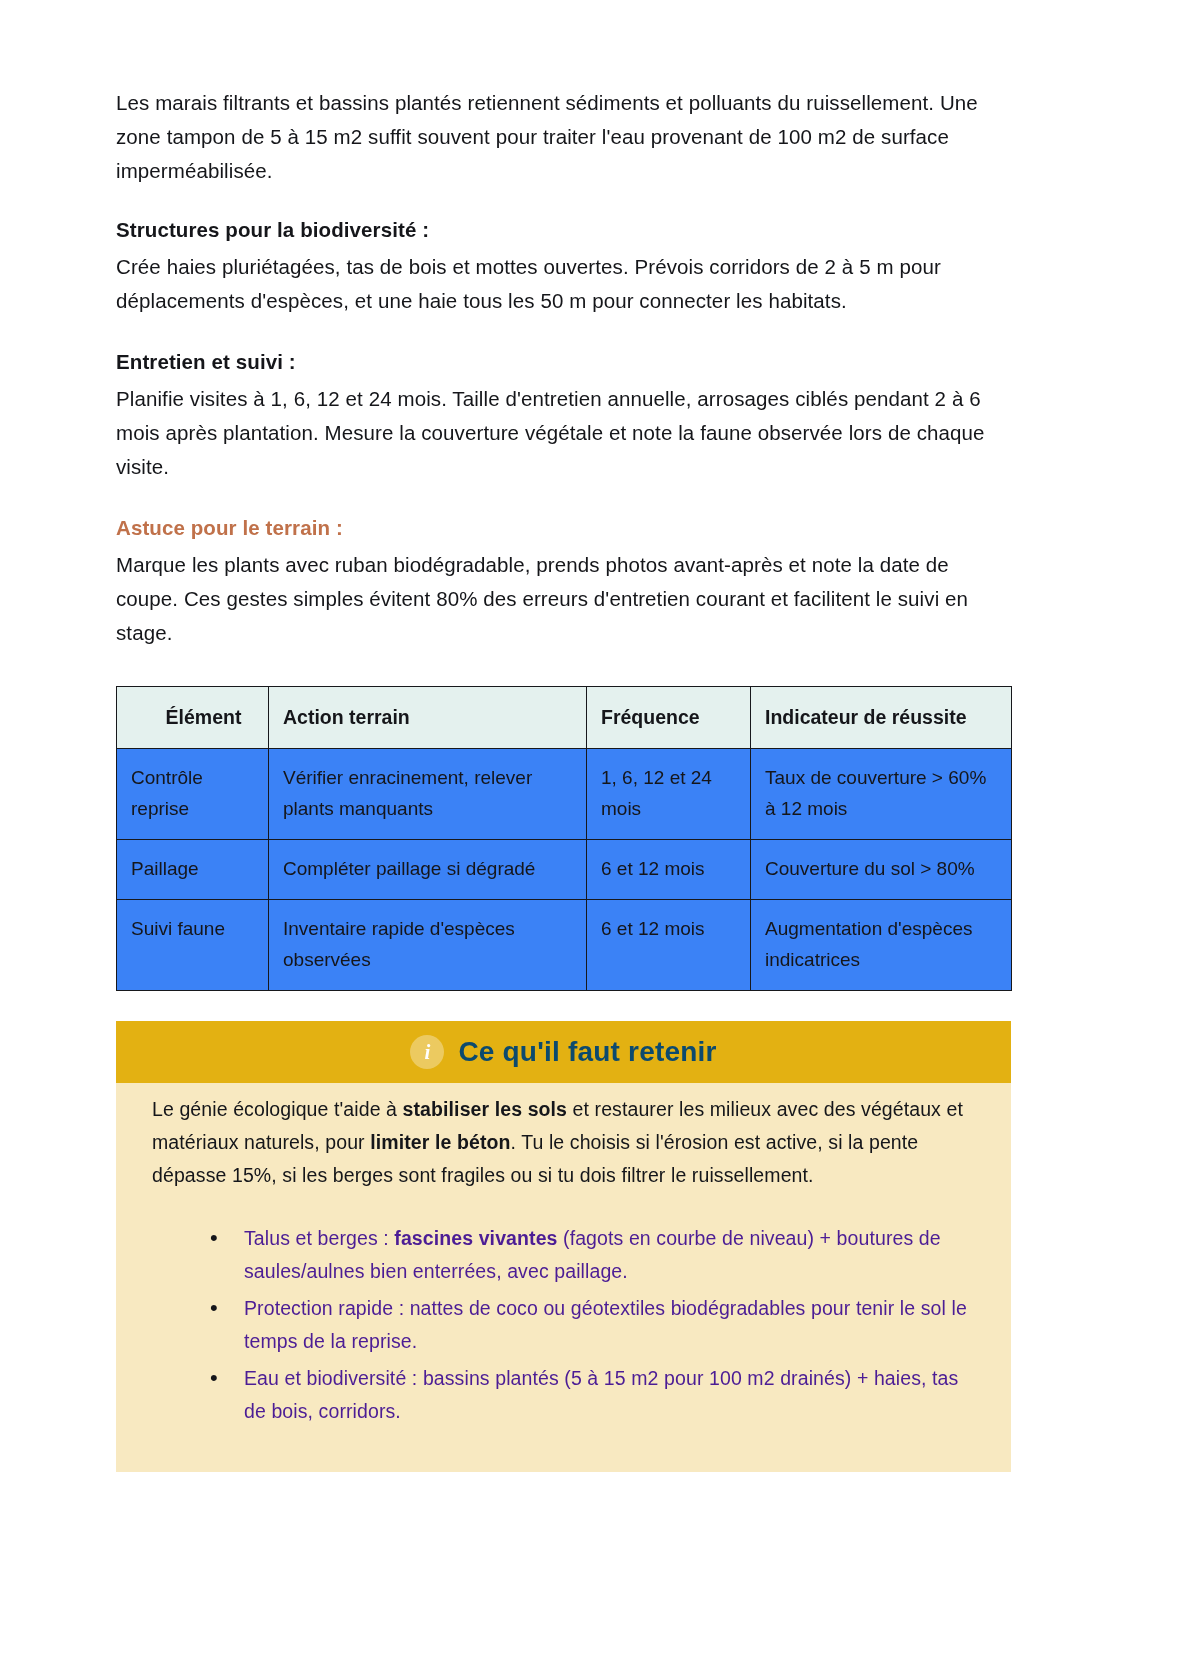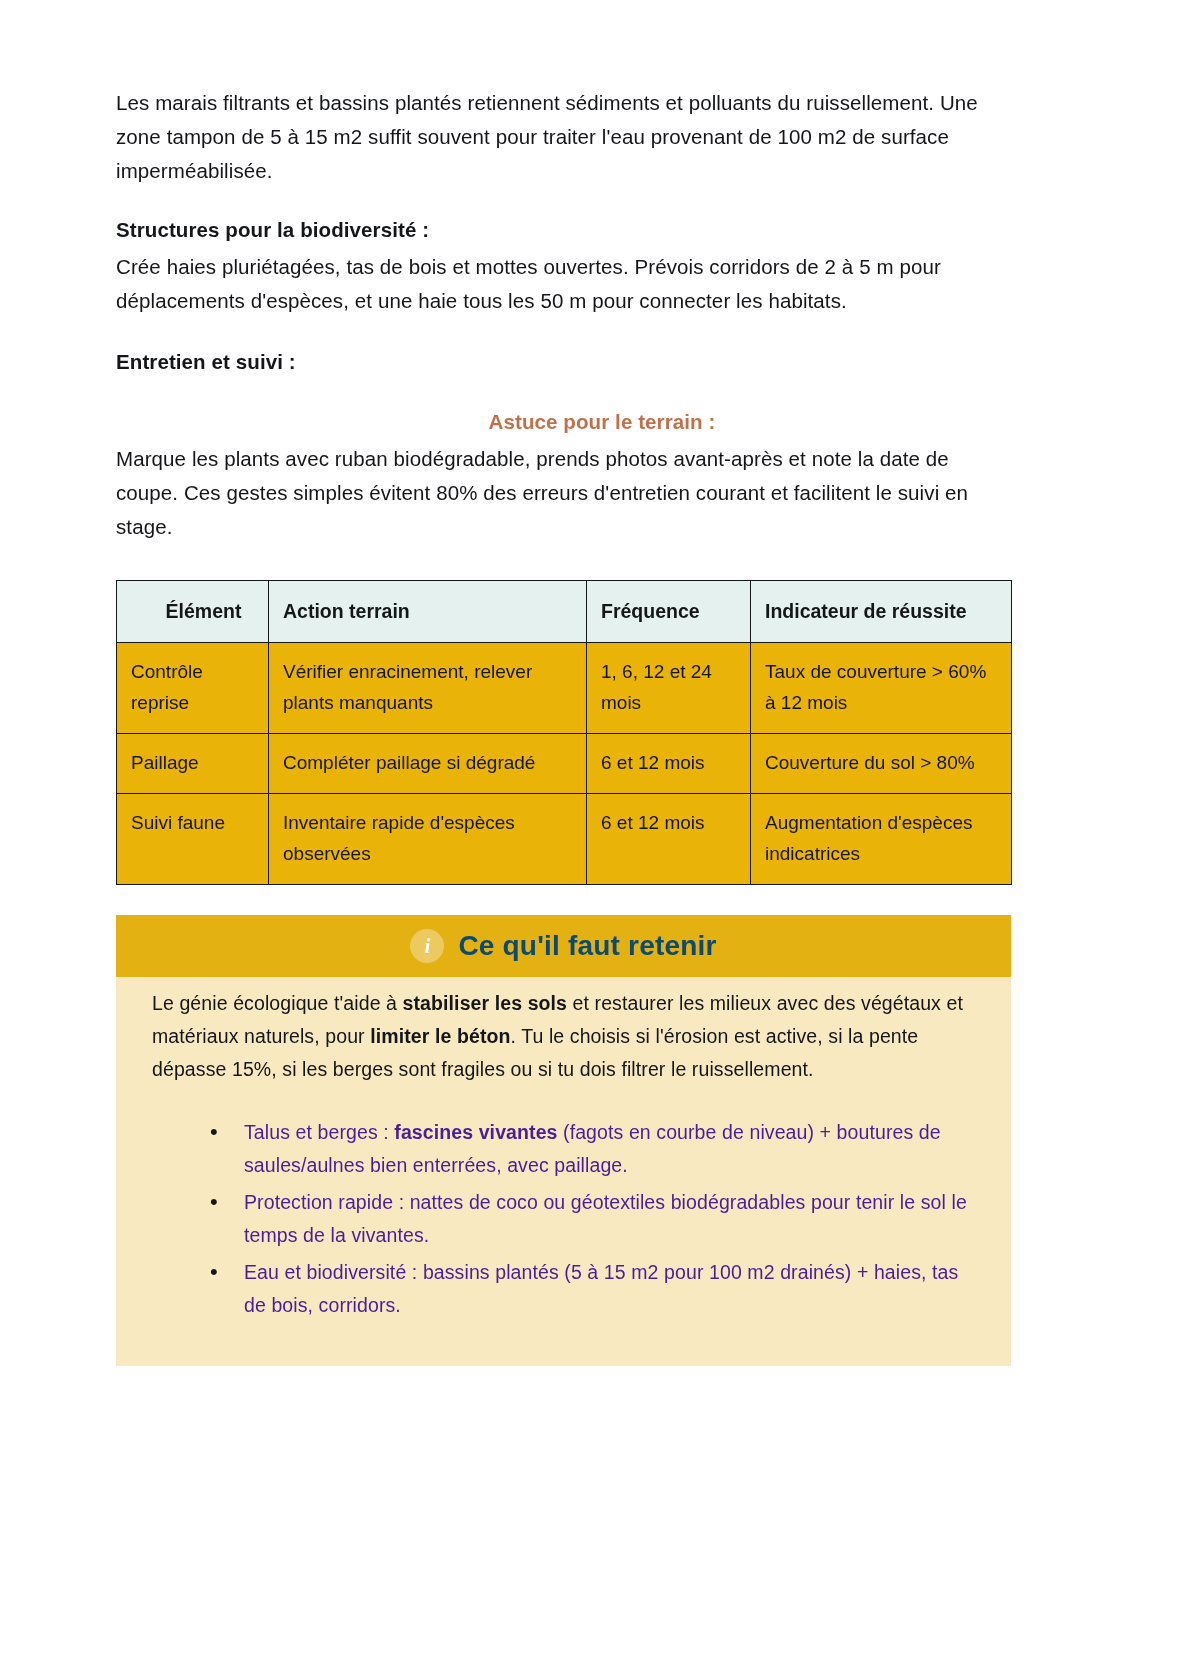--- a/index.html
+++ b/index.html
@@ -36,21 +36,21 @@
   .para.tight { margin-bottom: 0; }
 
   .sec-head {
     font-size: 20.5px;
     line-height: 32px;
     font-weight: bold;
     color: #15161a;
     margin: 0 0 4px 0;
     letter-spacing: 0.1px;
   }
-  .sec-head.accent { color: #c0714a; text-align: center; }
+  .sec-head.accent { color: #c0714a; }
 
   .block { margin-bottom: 28px; }
   .block:last-child { margin-bottom: 0; }
 
   
   .tbl-wrap {
     margin-top: 36px;
     max-width: 895px;
   }
   table.data {
@@ -70,21 +70,21 @@
   }
   table.data thead th {
     background: #e4f1ee;
     font-weight: bold;
     text-align: left;
     padding-top: 15px;
     padding-bottom: 15px;
     font-size: 19.5px;
   }
   table.data thead th.first-col { text-align: center; padding-left: 36px; }
-  table.data tbody td { background: #eab308; }
+  table.data tbody td { background: #3b82f6; }
   col.c1 { width: 152px; }
   col.c2 { width: 318px; }
   col.c3 { width: 164px; }
   col.c4 { width: 261px; }
 
   
   .callout {
     margin-top: 30px;
     width: 895px;
   }
@@ -159,20 +159,21 @@
 
   <p class="para">Les marais filtrants et bassins plantés retiennent sédiments et polluants du ruissellement. Une zone tampon de 5 à 15 m2 suffit souvent pour traiter l'eau provenant de 100 m2 de surface imperméabilisée.</p>
 
   <div class="block">
     <div class="sec-head">Structures pour la biodiversité :</div>
     <p class="para tight">Crée haies pluriétagées, tas de bois et mottes ouvertes. Prévois corridors de 2 à 5 m pour déplacements d'espèces, et une haie tous les 50 m pour connecter les habitats.</p>
   </div>
 
   <div class="block">
     <div class="sec-head">Entretien et suivi :</div>
+    <p class="para tight">Planifie visites à 1, 6, 12 et 24 mois. Taille d'entretien annuelle, arrosages ciblés pendant 2 à 6 mois après plantation. Mesure la couverture végétale et note la faune observée lors de chaque visite.</p>
   </div>
 
   <div class="block">
     <div class="sec-head accent">Astuce pour le terrain :</div>
     <p class="para tight">Marque les plants avec ruban biodégradable, prends photos avant-après et note la date de coupe. Ces gestes simples évitent 80% des erreurs d'entretien courant et facilitent le suivi en stage.</p>
   </div>
 
   <div class="tbl-wrap">
     <table class="data">
       <colgroup>
@@ -216,19 +217,19 @@
     <div class="callout-head">
       <span class="callout-icon">
         <span>i</span>
       </span>
       <span class="callout-title">Ce qu'il faut retenir</span>
     </div>
     <div class="callout-body">
       <p><span>Le génie écologique t'aide à </span><b>stabiliser les sols</b><span> et restaurer les milieux avec des végétaux et matériaux naturels, pour </span><b>limiter le béton</b><span>. Tu le choisis si l'érosion est active, si la pente dépasse 15%, si les berges sont fragiles ou si tu dois filtrer le ruissellement.</span></p>
       <ul class="callout-list">
         <li><span>Talus et berges : </span><b>fascines vivantes</b><span> (fagots en courbe de niveau) + boutures de saules/aulnes bien enterrées, avec paillage.</span></li>
-        <li><span>Protection rapide : nattes de coco ou géotextiles biodégradables pour tenir le sol le temps de la vivantes.</span></li>
+        <li><span>Protection rapide : nattes de coco ou géotextiles biodégradables pour tenir le sol le temps de la reprise.</span></li>
         <li><span>Eau et biodiversité : bassins plantés (5 à 15 m2 pour 100 m2 drainés) + haies, tas de bois, corridors.</span></li>
       </ul>
     </div>
   </div>
 
 </div>
 
 </body></html>

